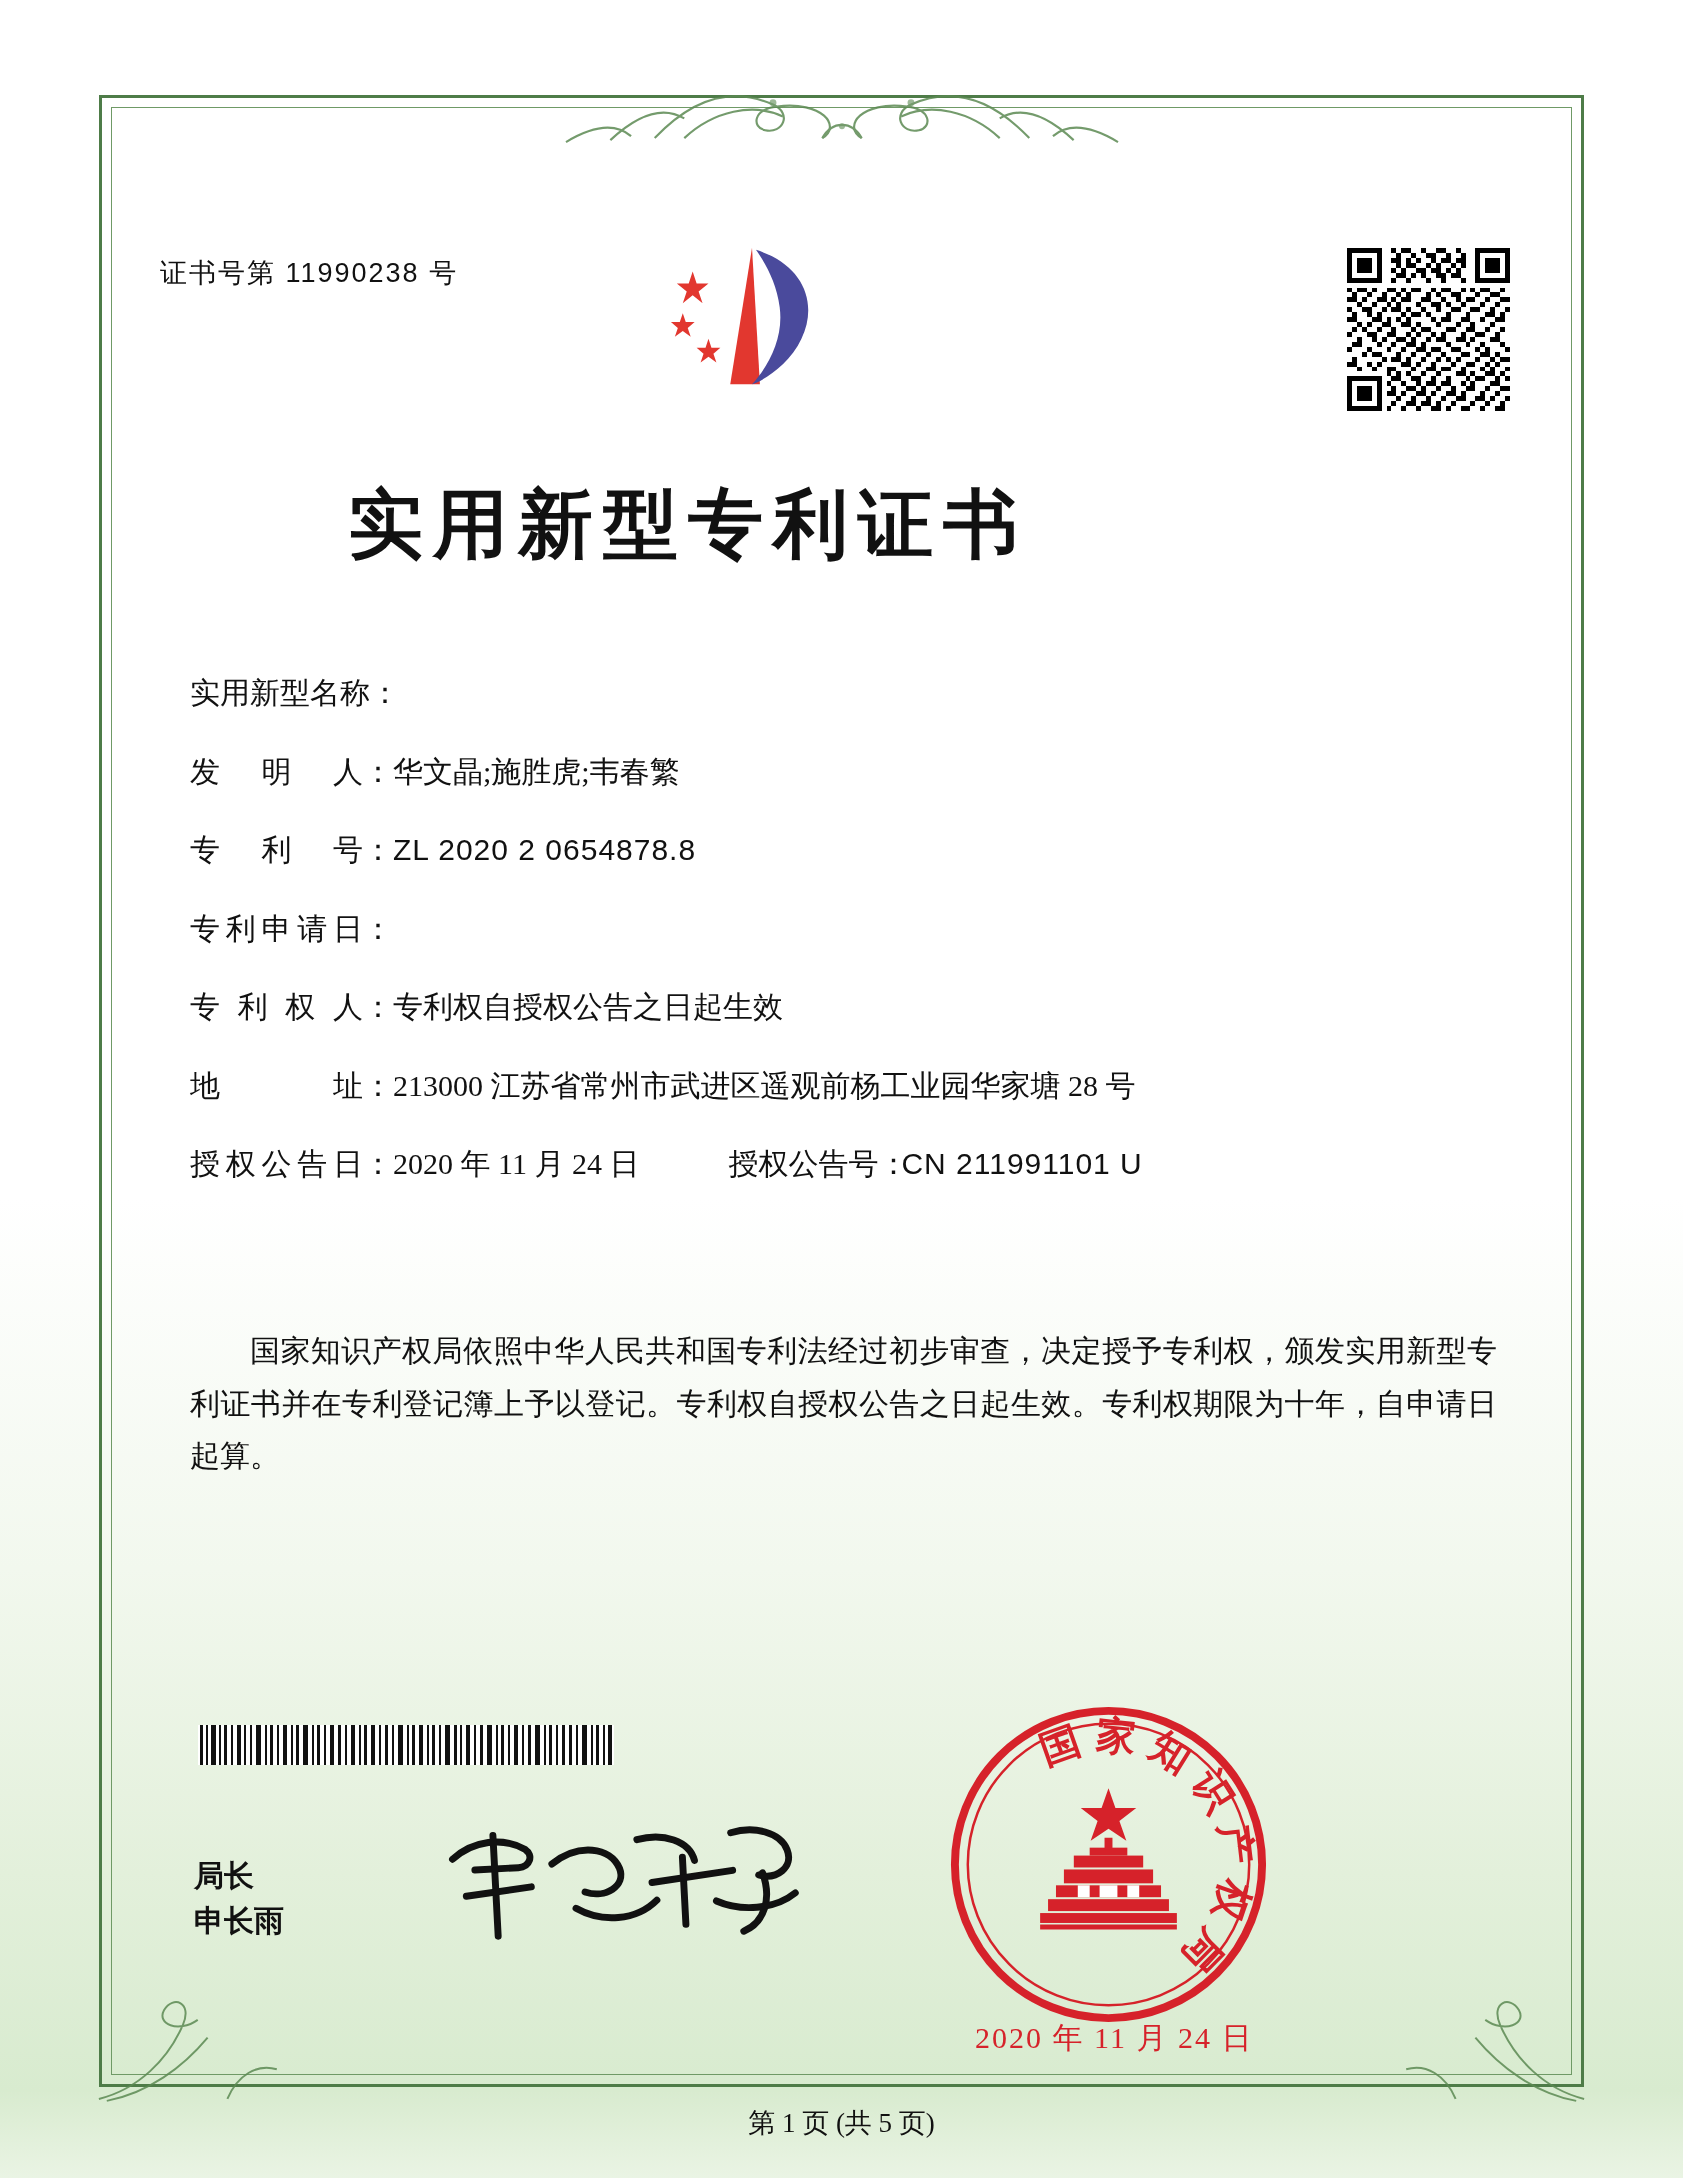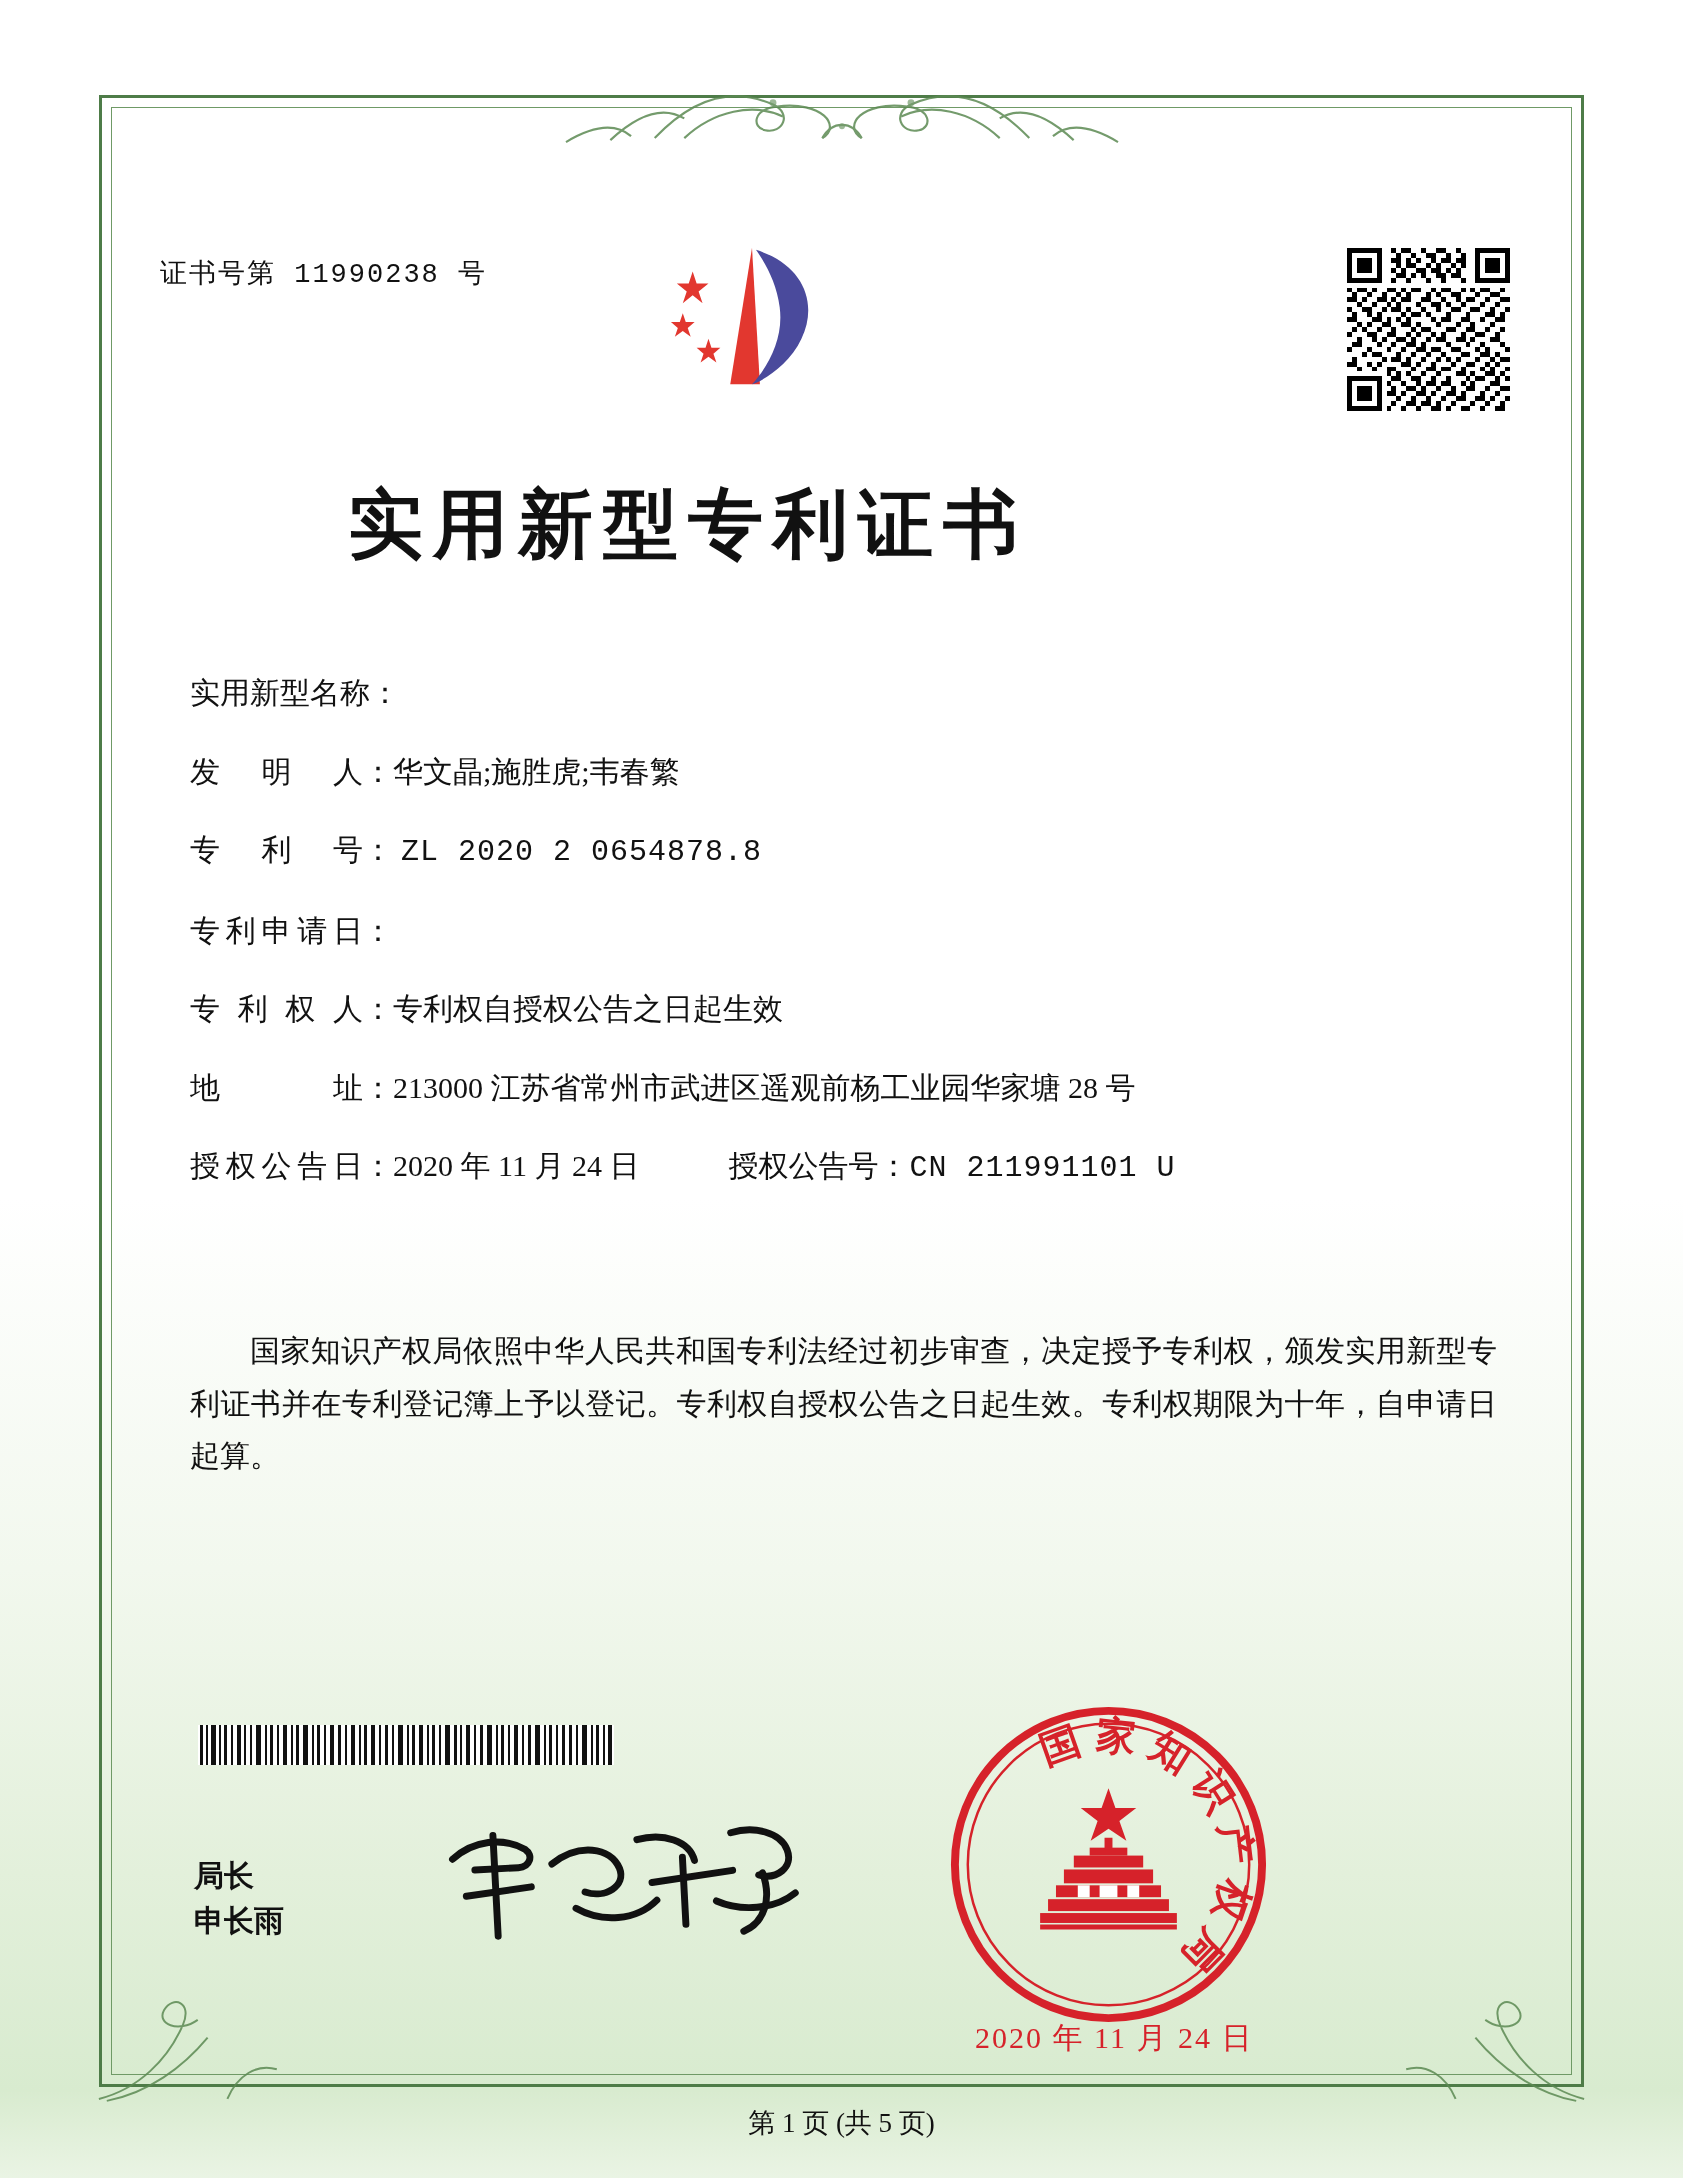--- a/index.html
+++ b/index.html
@@ -73,21 +73,21 @@
     height: 119px;
   }
 
   
   .cert-no {
     position: absolute;
     left: 160px;
     top: 255px;
     font-size: 27px;
     letter-spacing: 2px;
-    font-family: Liberation Mono, monospace;
+    font-family: Liberation Sans, sans-serif;
     white-space: nowrap;
     text-align: center;
   }
 
   .emblem {
     position: absolute;
     left: 653px;
     top: 236px;
     width: 198px;
     height: 178px;
@@ -131,23 +131,22 @@
   }
   .field-label {
     width: 203px;
     display: inline-flex;
     justify-content: space-between;
     flex: 0 0 auto;
   }
   .field-label span { display: inline-block; }
   .field-value { flex: 1 1 auto; }
   .mono-num {
-    font-family: Liberation Mono, monospace;
+    font-family: Liberation Sans, sans-serif;
     letter-spacing: 1px;
-    margin-left: 8px;
   }
 
   .field-row.two-col .second-label {
     width: 173px;
     display: inline-flex;
     justify-content: space-between;
     margin-left: 89px;
     flex: 0 0 auto;
   }
   .field-row.two-col .second-value { flex: 0 0 auto; }

